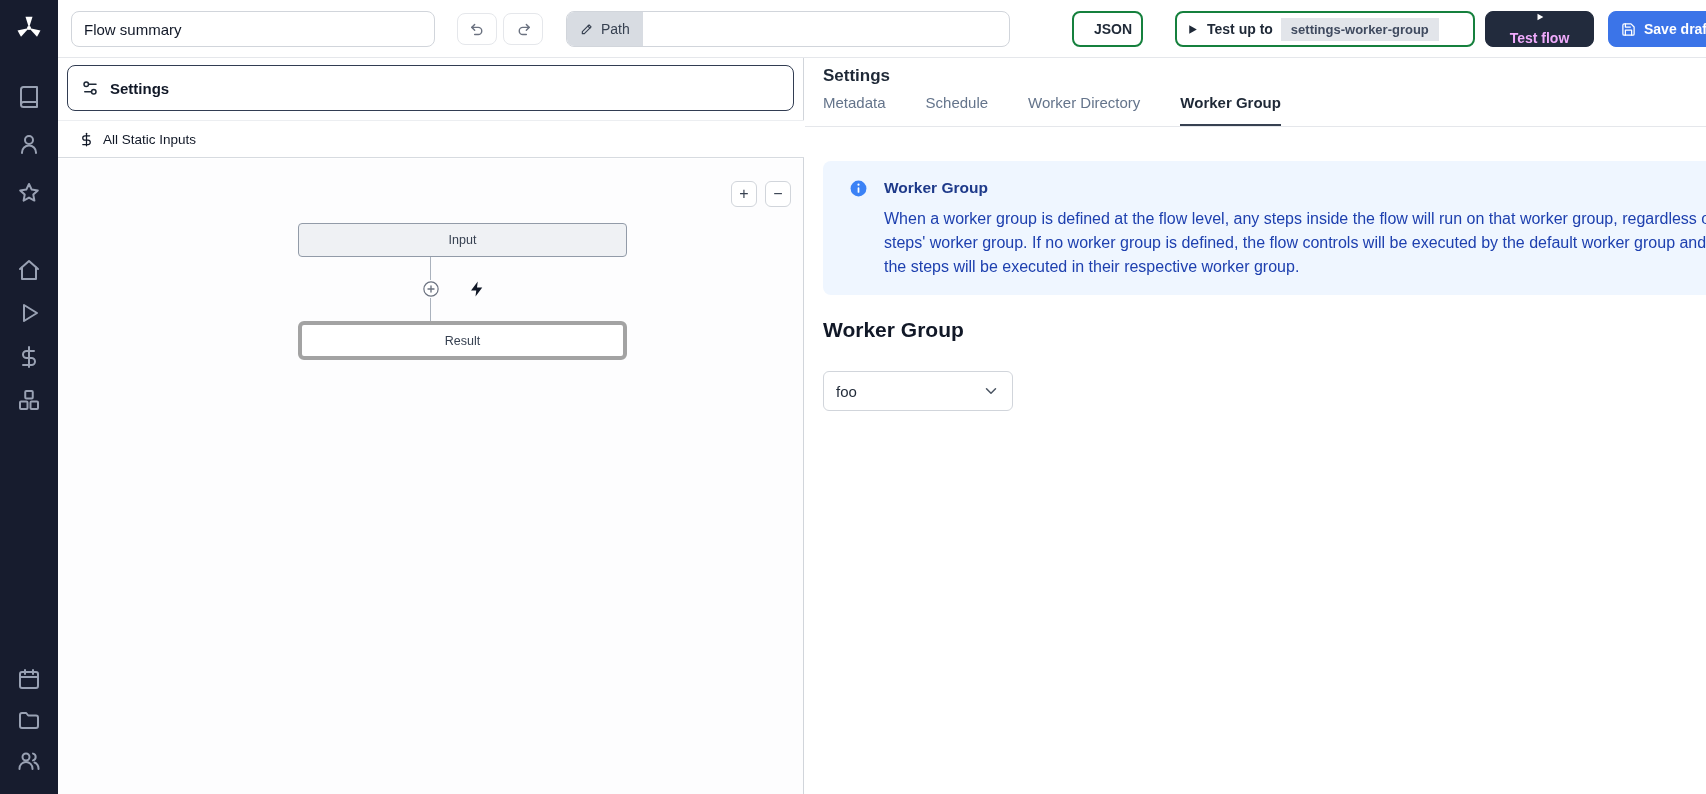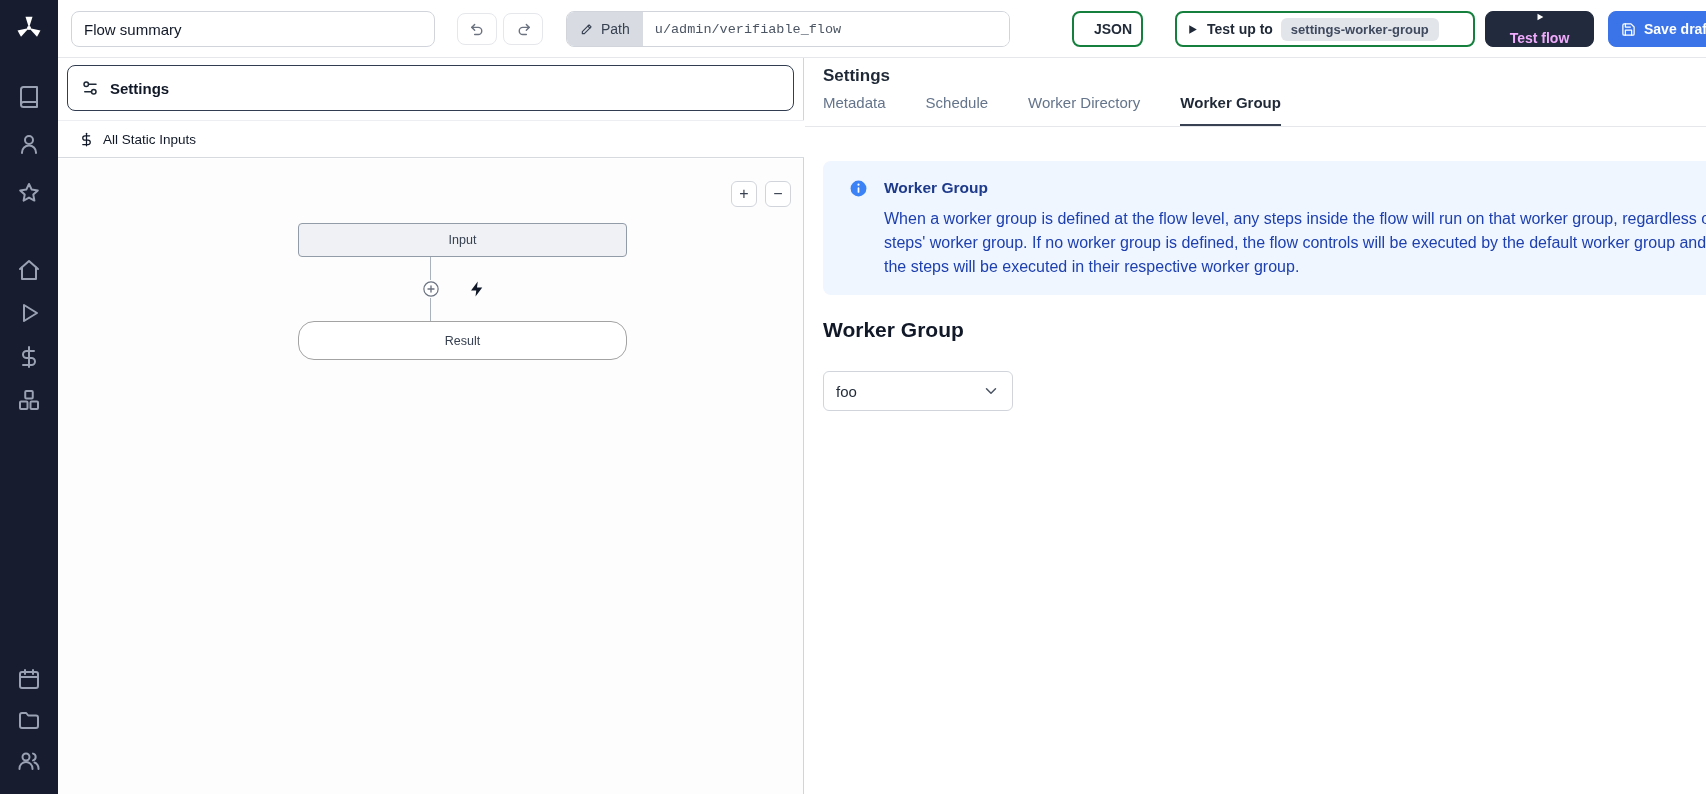--- a/index.html
+++ b/index.html
@@ -39,21 +39,21 @@
     font-family:"Liberation Mono","DejaVu Sans Mono", monospace; font-size:13.5px; color:#4b5563; }
 
   .btn { position:absolute; top:11px; height:36px; display:flex; align-items:center; gap:8px;
     border-radius:8px; font-size:14px; font-weight:600; cursor:pointer; padding:0 12px;
     font-family:"Liberation Sans", sans-serif; }
   .btn.light { background:#fff; border:2px solid #15803d; color:#1f2937; }
   .json-btn  { left:1014px; width:71px; }
   .json-btn svg { width:15px; height:15px; color:#374151; }
   .testupto-btn { left:1117px; width:300px; padding:10px 9px; }
   .testupto-btn .play { width:13px; height:13px; }
-  .badge { background:#e2e5ea; border-radius:6px; padding:4px 10px; font-size:13px;
+  .badge { background:#e2e5ea; border-radius:0; padding:4px 10px; font-size:13px;
     font-weight:600; color:#3f4a5f; white-space:nowrap; }
   .testflow-btn { left:1427px; width:109px; background:#222b3d; border:1px solid #222b3d; color:#f0abfc;flex-direction:column; }
   .testflow-btn svg { width:12px; height:12px; }
   .savedraft-btn { left:1550px; width:122px; background:#3b74e8; border:1px solid #3b74e8; color:#fff; }
   .savedraft-btn svg { width:15px; height:15px; }
   .nowrap { white-space:nowrap; }
 
   
   .flow-panel { position:absolute; left:58px; top:58px; width:746px; height:736px;
     background:#fff; border-right:1px solid #d1d5db; z-index:5; }
@@ -70,21 +70,21 @@
 
   .canvas { position:absolute; left:0; top:101px; right:0; bottom:0; background:#fdfdfe; }
   .zoom-btn { position:absolute; width:26px; height:26px; background:#fff; border:1px solid #d1d5db;
     border-radius:6px; color:#374151; font-size:16px; line-height:24px; text-align:center;
     cursor:pointer; font-family:"Liberation Sans", sans-serif; padding:0; }
   .zoom-in { left:673px; top:22px; } .zoom-out { left:707px; top:22px; }
 
   .node { position:absolute; left:208px; width:329px; display:flex; align-items:center;
     justify-content:center; font-size:12.5px; color:#374151; cursor:pointer;margin-left:32px; }
   .node-input { top:64px; height:34px; background:#eff1f4; border:1px solid #929ba8; border-radius:4px; }
-  .node-result { top:162px; height:39px; background:#ffffff; border:1px solid #a3a3a3; border-radius:16px; }
+  .node-result { top:162px; height:39px; background:#ffffff; border:4px solid #a3a3a3; border-radius:6px; }
   .edge { position:absolute; left:372px; top:98px; width:1px; height:64px; background:#aab2bd; }
   .edge-ic { position:absolute; top:121px; width:18px; height:18px; cursor:pointer; background:#fdfdfe; }
   .edge-plus { left:364px; } .edge-bolt { left:410px; }
 
   
   .settings-panel { position:absolute; left:805px; top:58px; width:1100px; height:736px; background:#fff; }
   .sp-title { position:absolute; left:18px; top:8px; font-size:17px; font-weight:600; color:#1f2937; }
   .tabs { position:absolute; left:0; top:36px; width:1100px; border-bottom:1px solid #e5e7eb;
     display:flex; gap:40px; padding-left:18px; }
   .tab { font-size:15px; color:#64748b; padding-bottom:13px; cursor:pointer; border-bottom:2px solid transparent; }
@@ -198,21 +198,20 @@
   <div class="path-group">
     <button class="path-label">
       <span>
         <svg viewBox="0 0 24 24" class="stk">
             <path d="M4 16.5V20h3.5L19 8.5 15.5 5z"></path>
             <path d="M13.5 7l3.5 3.5"></path>
           </svg>
       </span>
       <span>Path</span>
     </button>
-    <input class="path-input" value="u/admin/verifiable_flow" style="">
   </div>
 
   <button class="btn light json-btn">
     <svg viewBox="0 0 24 24" class="stk">
         <path d="M14 2H7a2 2 0 0 0-2 2v16a2 2 0 0 0 2 2h10a2 2 0 0 0 2-2V7z"></path>
         <path d="M14 2v5h5"></path>
       </svg>
     <span>JSON</span>
   </button>
 

